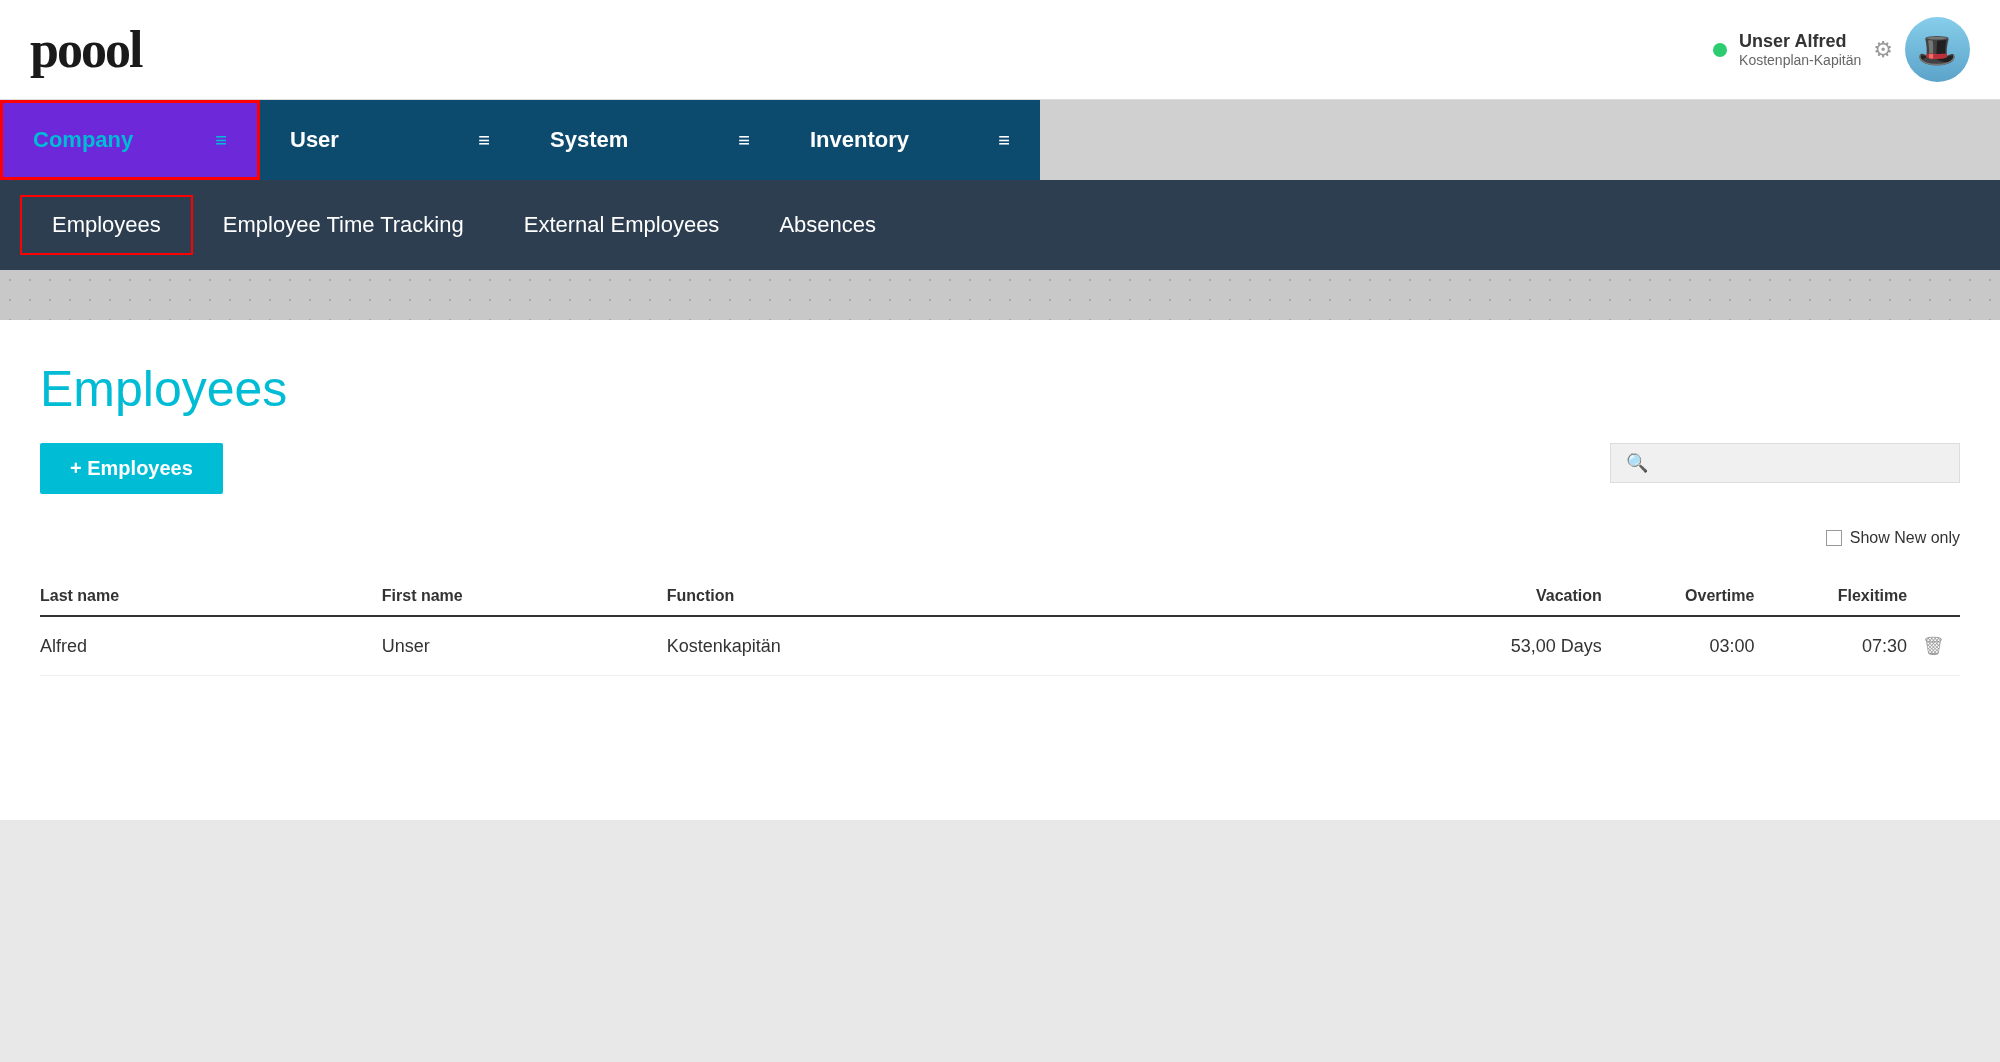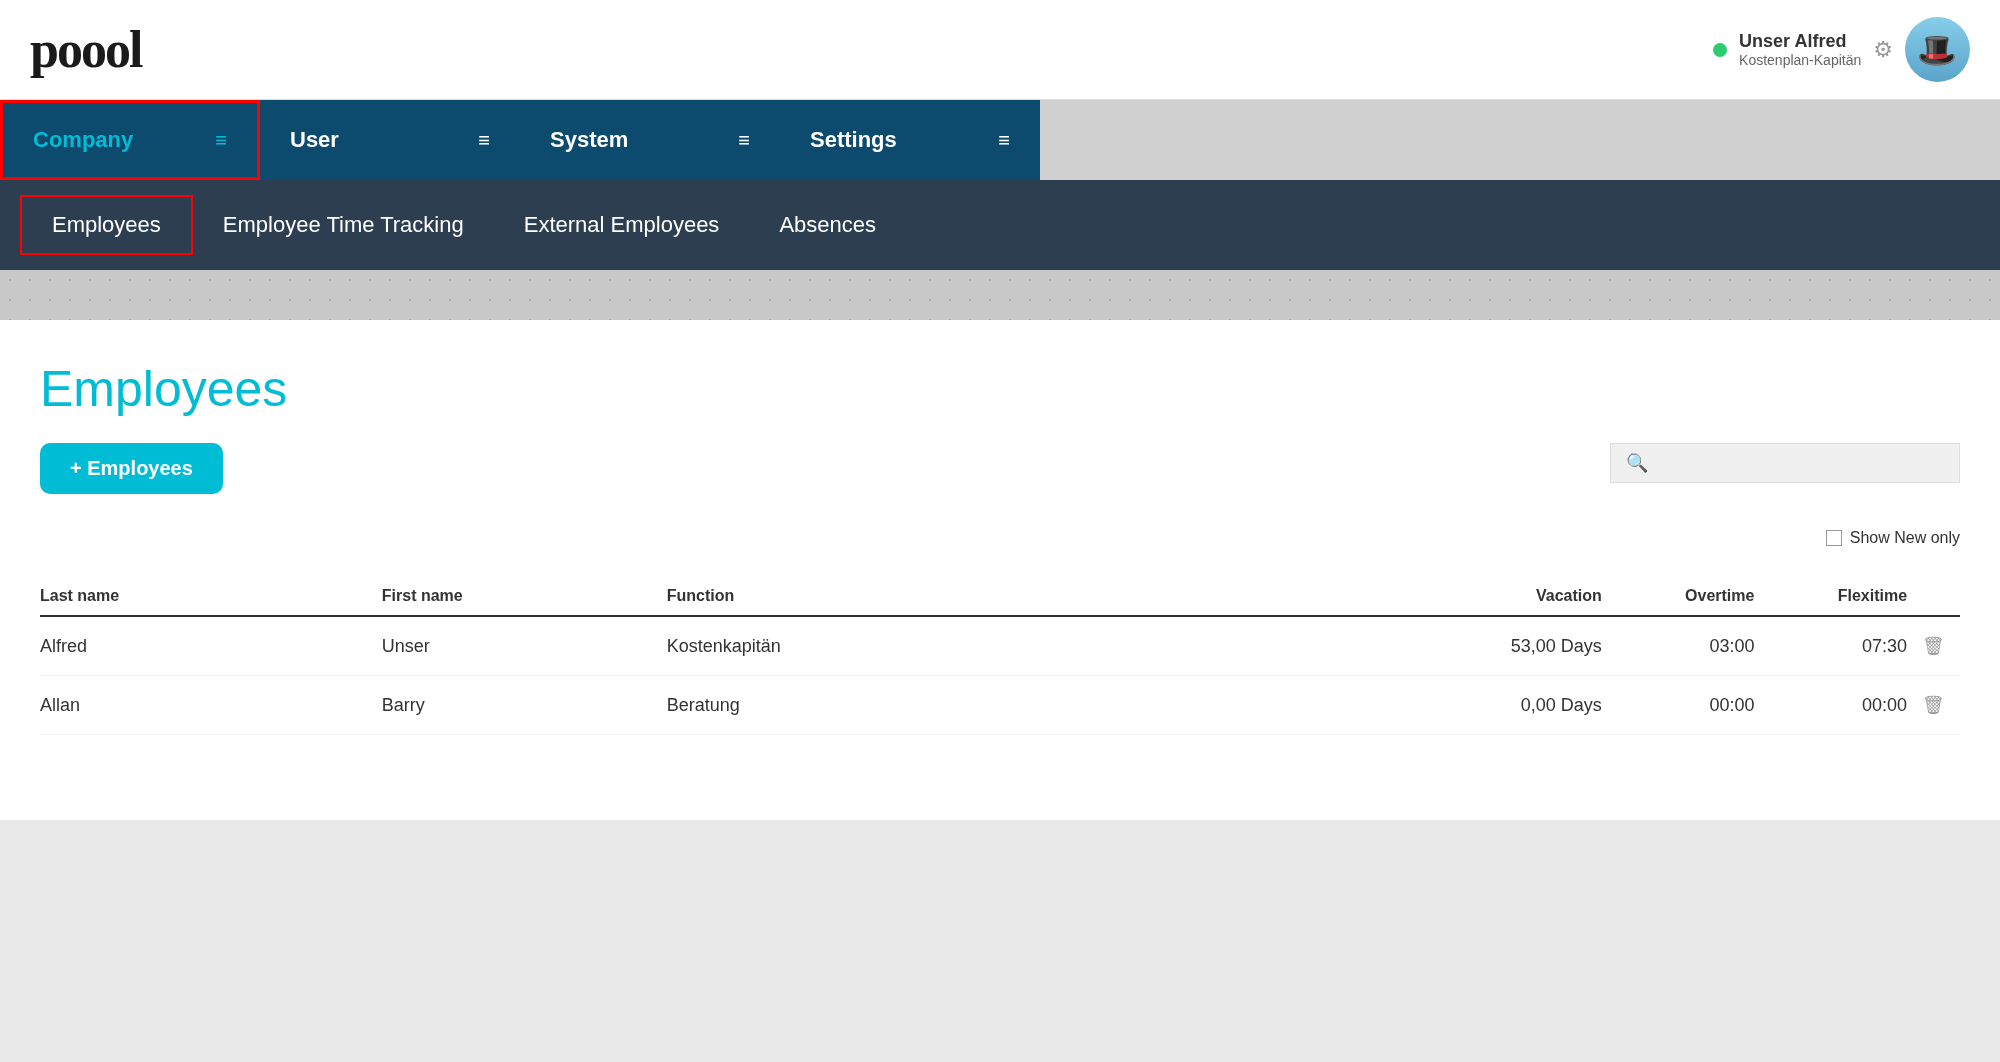--- a/index.html
+++ b/index.html
@@ -71,21 +71,21 @@
       align-items: center;
       justify-content: space-between;
       padding: 0 30px;
       font-size: 22px;
       font-weight: 600;
       cursor: pointer;
       min-width: 260px;
       color: white;
     }
     .top-nav-tab.active {
-      background: #0c4a6e;
+      background: #6d28d9;
       border: 3px solid red;
       color: #00bcd4;
     }
     .top-nav-tab.cyan {
       background: #0c4a6e;
       color: white;
     }
     .top-nav-tab.empty {
       background: #d0d0d0;
       flex: 1;
@@ -170,21 +170,21 @@
       margin-bottom: 30px;
     }
     .add-button {
       background: #00bcd4;
       color: white;
       border: none;
       padding: 14px 30px;
       font-size: 20px;
       font-weight: 600;
       cursor: pointer;
-      border-radius: 10px;
+      border-radius: 2px;
     }
     .search-area {
       display: flex;
       flex-direction: column;
       align-items: flex-end;
       gap: 10px;
     }
     .search-box {
       display: flex;
       align-items: center;
@@ -285,21 +285,21 @@
   </div>
   <div class="top-nav-tab cyan">
     <span>User</span>
     <span class="hamburger">≡</span>
   </div>
   <div class="top-nav-tab cyan">
     <span>System</span>
     <span class="hamburger">≡</span>
   </div>
   <div class="top-nav-tab cyan">
-    <span>Settings</span>
+    <span>Inventory</span>
     <span class="hamburger">≡</span>
   </div>
   <div class="top-nav-tab empty"></div>
 </div>
 
 <div class="sub-nav">
   <div class="sub-nav-row1">
     <div class="sub-nav-item active">Employees</div>
     <div class="sub-nav-item">Employee Time Tracking</div>
     <div class="sub-nav-item">External Employees</div>
@@ -343,26 +343,15 @@
         <td class="col-lastname">Alfred</td>
         <td class="col-firstname">Unser</td>
         <td class="col-function">Kostenkapitän</td>
         <td class="col-vacation right">53,00 Days</td>
         <td class="col-overtime right">03:00</td>
         <td class="col-flexitime right">07:30</td>
         <td class="col-action">
           <span class="delete-icon">🗑</span>
         </td>
       </tr>
-      <tr>
-        <td class="col-lastname">Allan</td>
-        <td class="col-firstname">Barry</td>
-        <td class="col-function">Beratung</td>
-        <td class="col-vacation right">0,00 Days</td>
-        <td class="col-overtime right">00:00</td>
-        <td class="col-flexitime right">00:00</td>
-        <td class="col-action">
-          <span class="delete-icon">🗑</span>
-        </td>
-      </tr>
     </tbody>
   </table>
 </div>
 
 </body></html>

